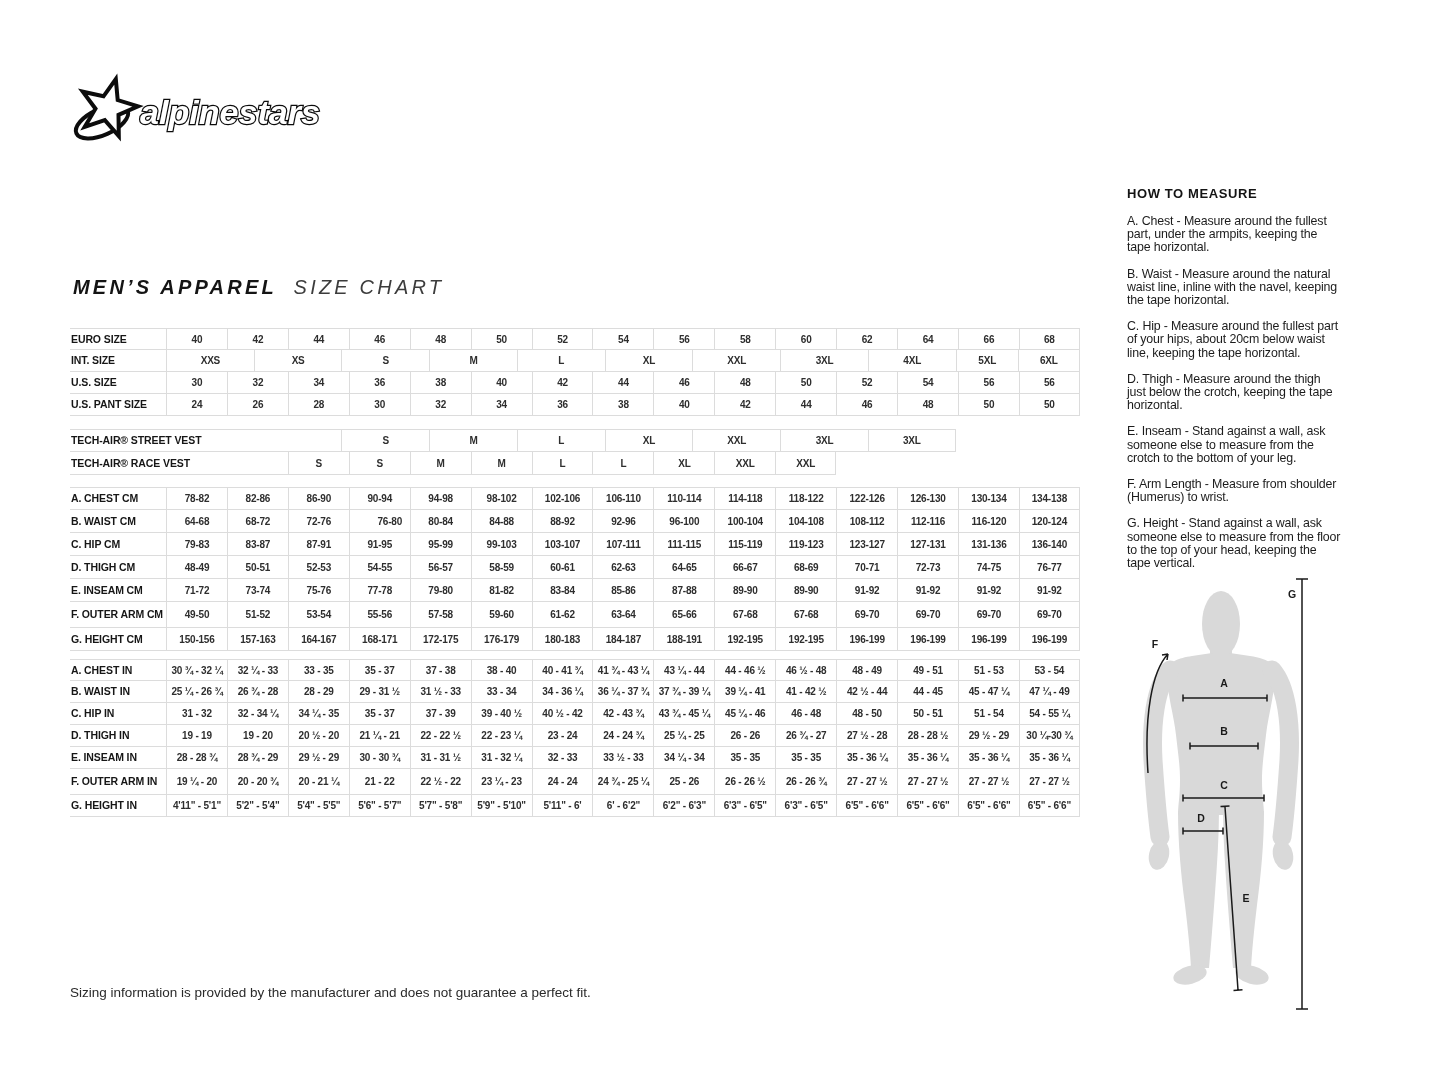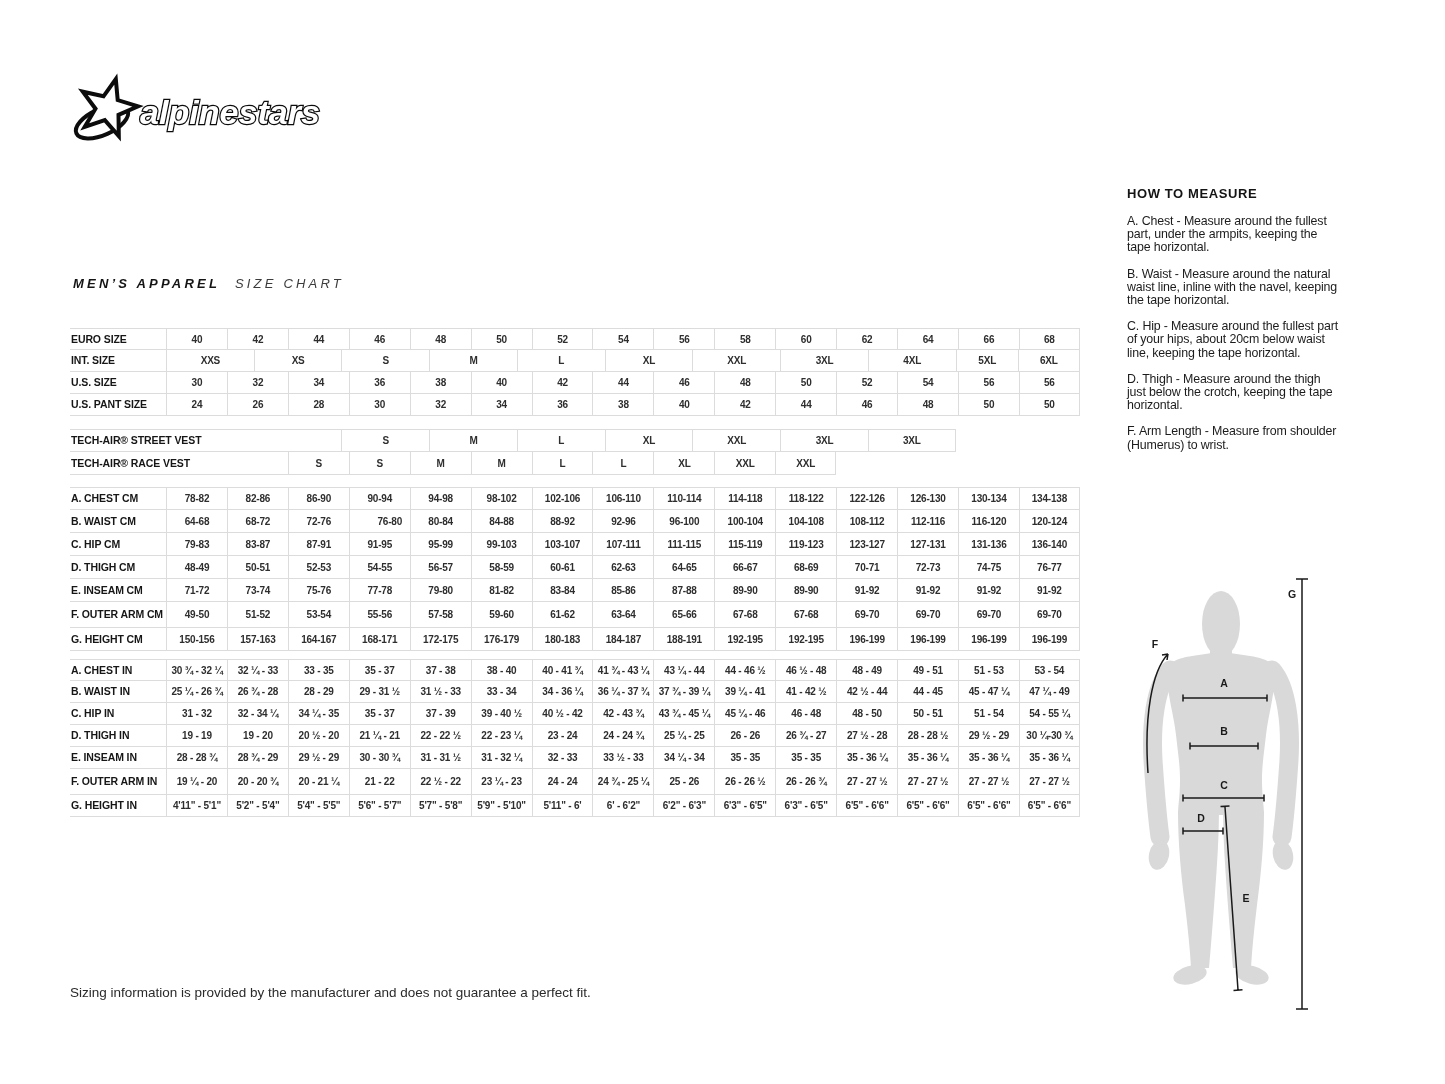--- a/index.html
+++ b/index.html
@@ -4,21 +4,21 @@
 <style>
   * { box-sizing: border-box; margin: 0; padding: 0; }
   html,body { width:1445px; height:1084px; background:#ffffff; overflow:hidden;
     font-family:"Liberation Sans", sans-serif; color:#111; }
   .abs { position:absolute; }
 
   
   #logo { left:70px; top:72px; }
 
   
-  #title { left:73px; top:276px; font-style:italic; font-size:13px; letter-spacing:3.2px; white-space:nowrap; }
+  #title { left:73px; top:276px; font-style:italic; font-size:20px; letter-spacing:3.2px; white-space:nowrap; }
   #title .t-bold { font-weight:bold; color:#141414; }
   #title .t-light { font-weight:normal; color:#3c3c3c; margin-left:8px; }
 
   
   #size-table { left:70px; top:328px; width:1010px; }
   .trow { display:flex; align-items:stretch; height:22px; }
   .trow.vh { height:23px; }
   .trow.tall { height:26px; }
   .tgap { border:none; }
   .rlabel { flex:0 0 96px; width:96px; display:flex; align-items:center;
@@ -452,21 +452,23 @@
       </div>
     </div>
   </div>
 
 <div id="measure-panel" class="abs">
   <h3>HOW TO MEASURE</h3>
   <p>A. Chest - Measure around the fullest part, under the armpits, keeping the tape horizontal.</p>
   <p>B. Waist - Measure around the natural waist line, inline with the navel, keeping the tape horizontal.</p>
   <p>C. Hip - Measure around the fullest part of your hips, about 20cm below waist line, keeping the tape horizontal.</p>
   <p>D. Thigh - Measure around the thigh just below the crotch, keeping the tape horizontal.</p>
+  <p>E. Inseam - Stand against a wall, ask someone else to measure from the crotch to the bottom of your leg.</p>
   <p>F. Arm Length - Measure from shoulder (Humerus) to wrist.</p>
+  <p>G. Height - Stand against a wall, ask someone else to measure from the floor to the top of your head, keeping the tape vertical.</p>
 </div>
 
 <div id="figure-wrap" class="abs">
   <svg width="172" height="442" viewBox="0 0 172 442">
     <g fill="#d9d9d9">
       <ellipse cx="81" cy="49" rx="19" ry="33"></ellipse>
       <rect x="70" y="66" width="22" height="30"></rect>
       <path d="M27,97 C27,87 39,83 52,81 L72,78 Q81,88 90,78 L110,81
                C123,83 135,87 135,97 C135,120 128,140 126,160
                C124,178 122,190 122,205 C122,222 124,230 124,240

